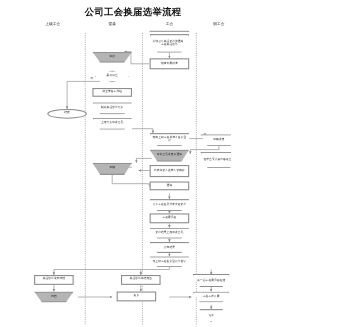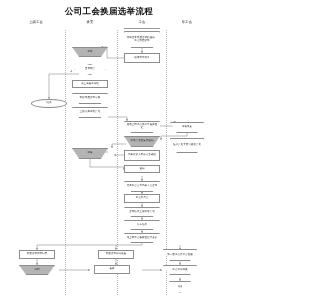--- a/index.html
+++ b/index.html
@@ -3,21 +3,21 @@
 <meta charset="utf-8">
 <style>
   html,body{margin:0;padding:0;}
   body{
     width:210px;height:297px;
     background:#ffffff;
     font-family:"DejaVu Sans","Liberation Sans",sans-serif;
     overflow:hidden;
     position:relative;
   }
-  #root{position:absolute;left:4px;top:0;width:210px;height:210px;}
+  #root{position:absolute;left:16px;top:0;width:210px;height:210px;}
 
   .title{
     position:absolute;left:0;top:6px;width:210px;
     text-align:center;
     font-size:8.5px;font-weight:bold;color:#111;
     letter-spacing:0.3px;
   }
 
   .col-head{
     position:absolute;top:20px;

